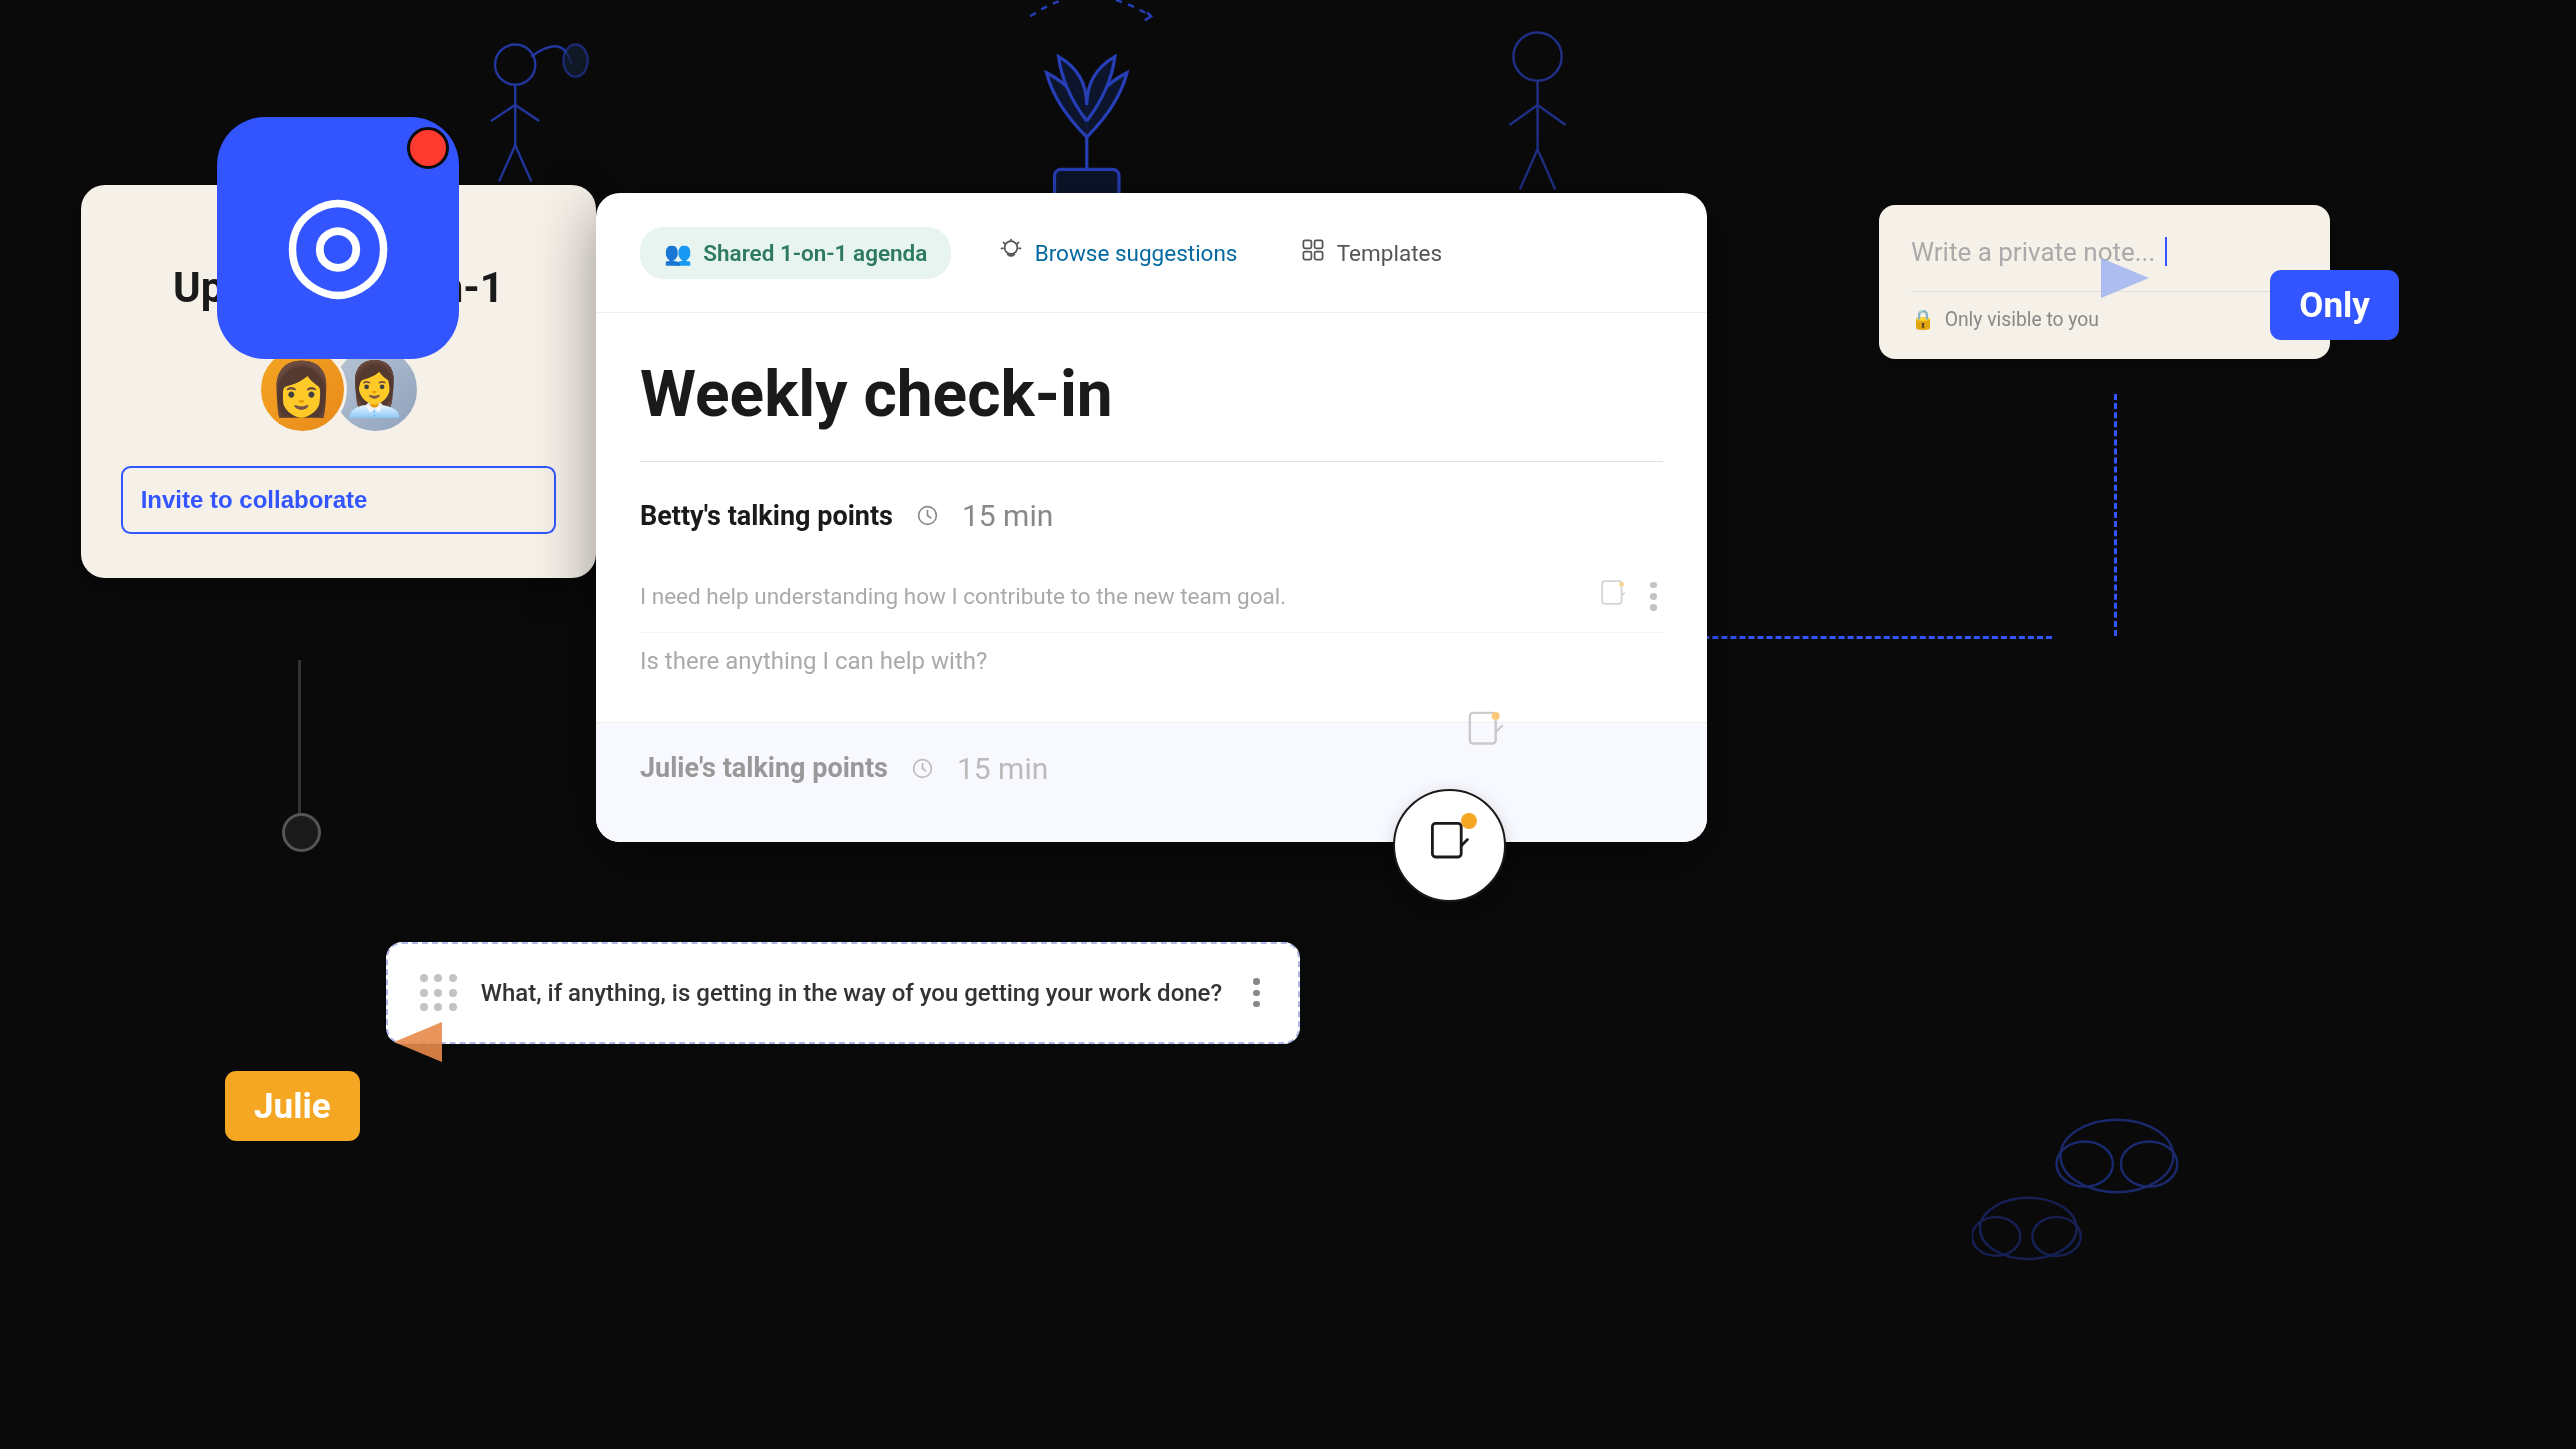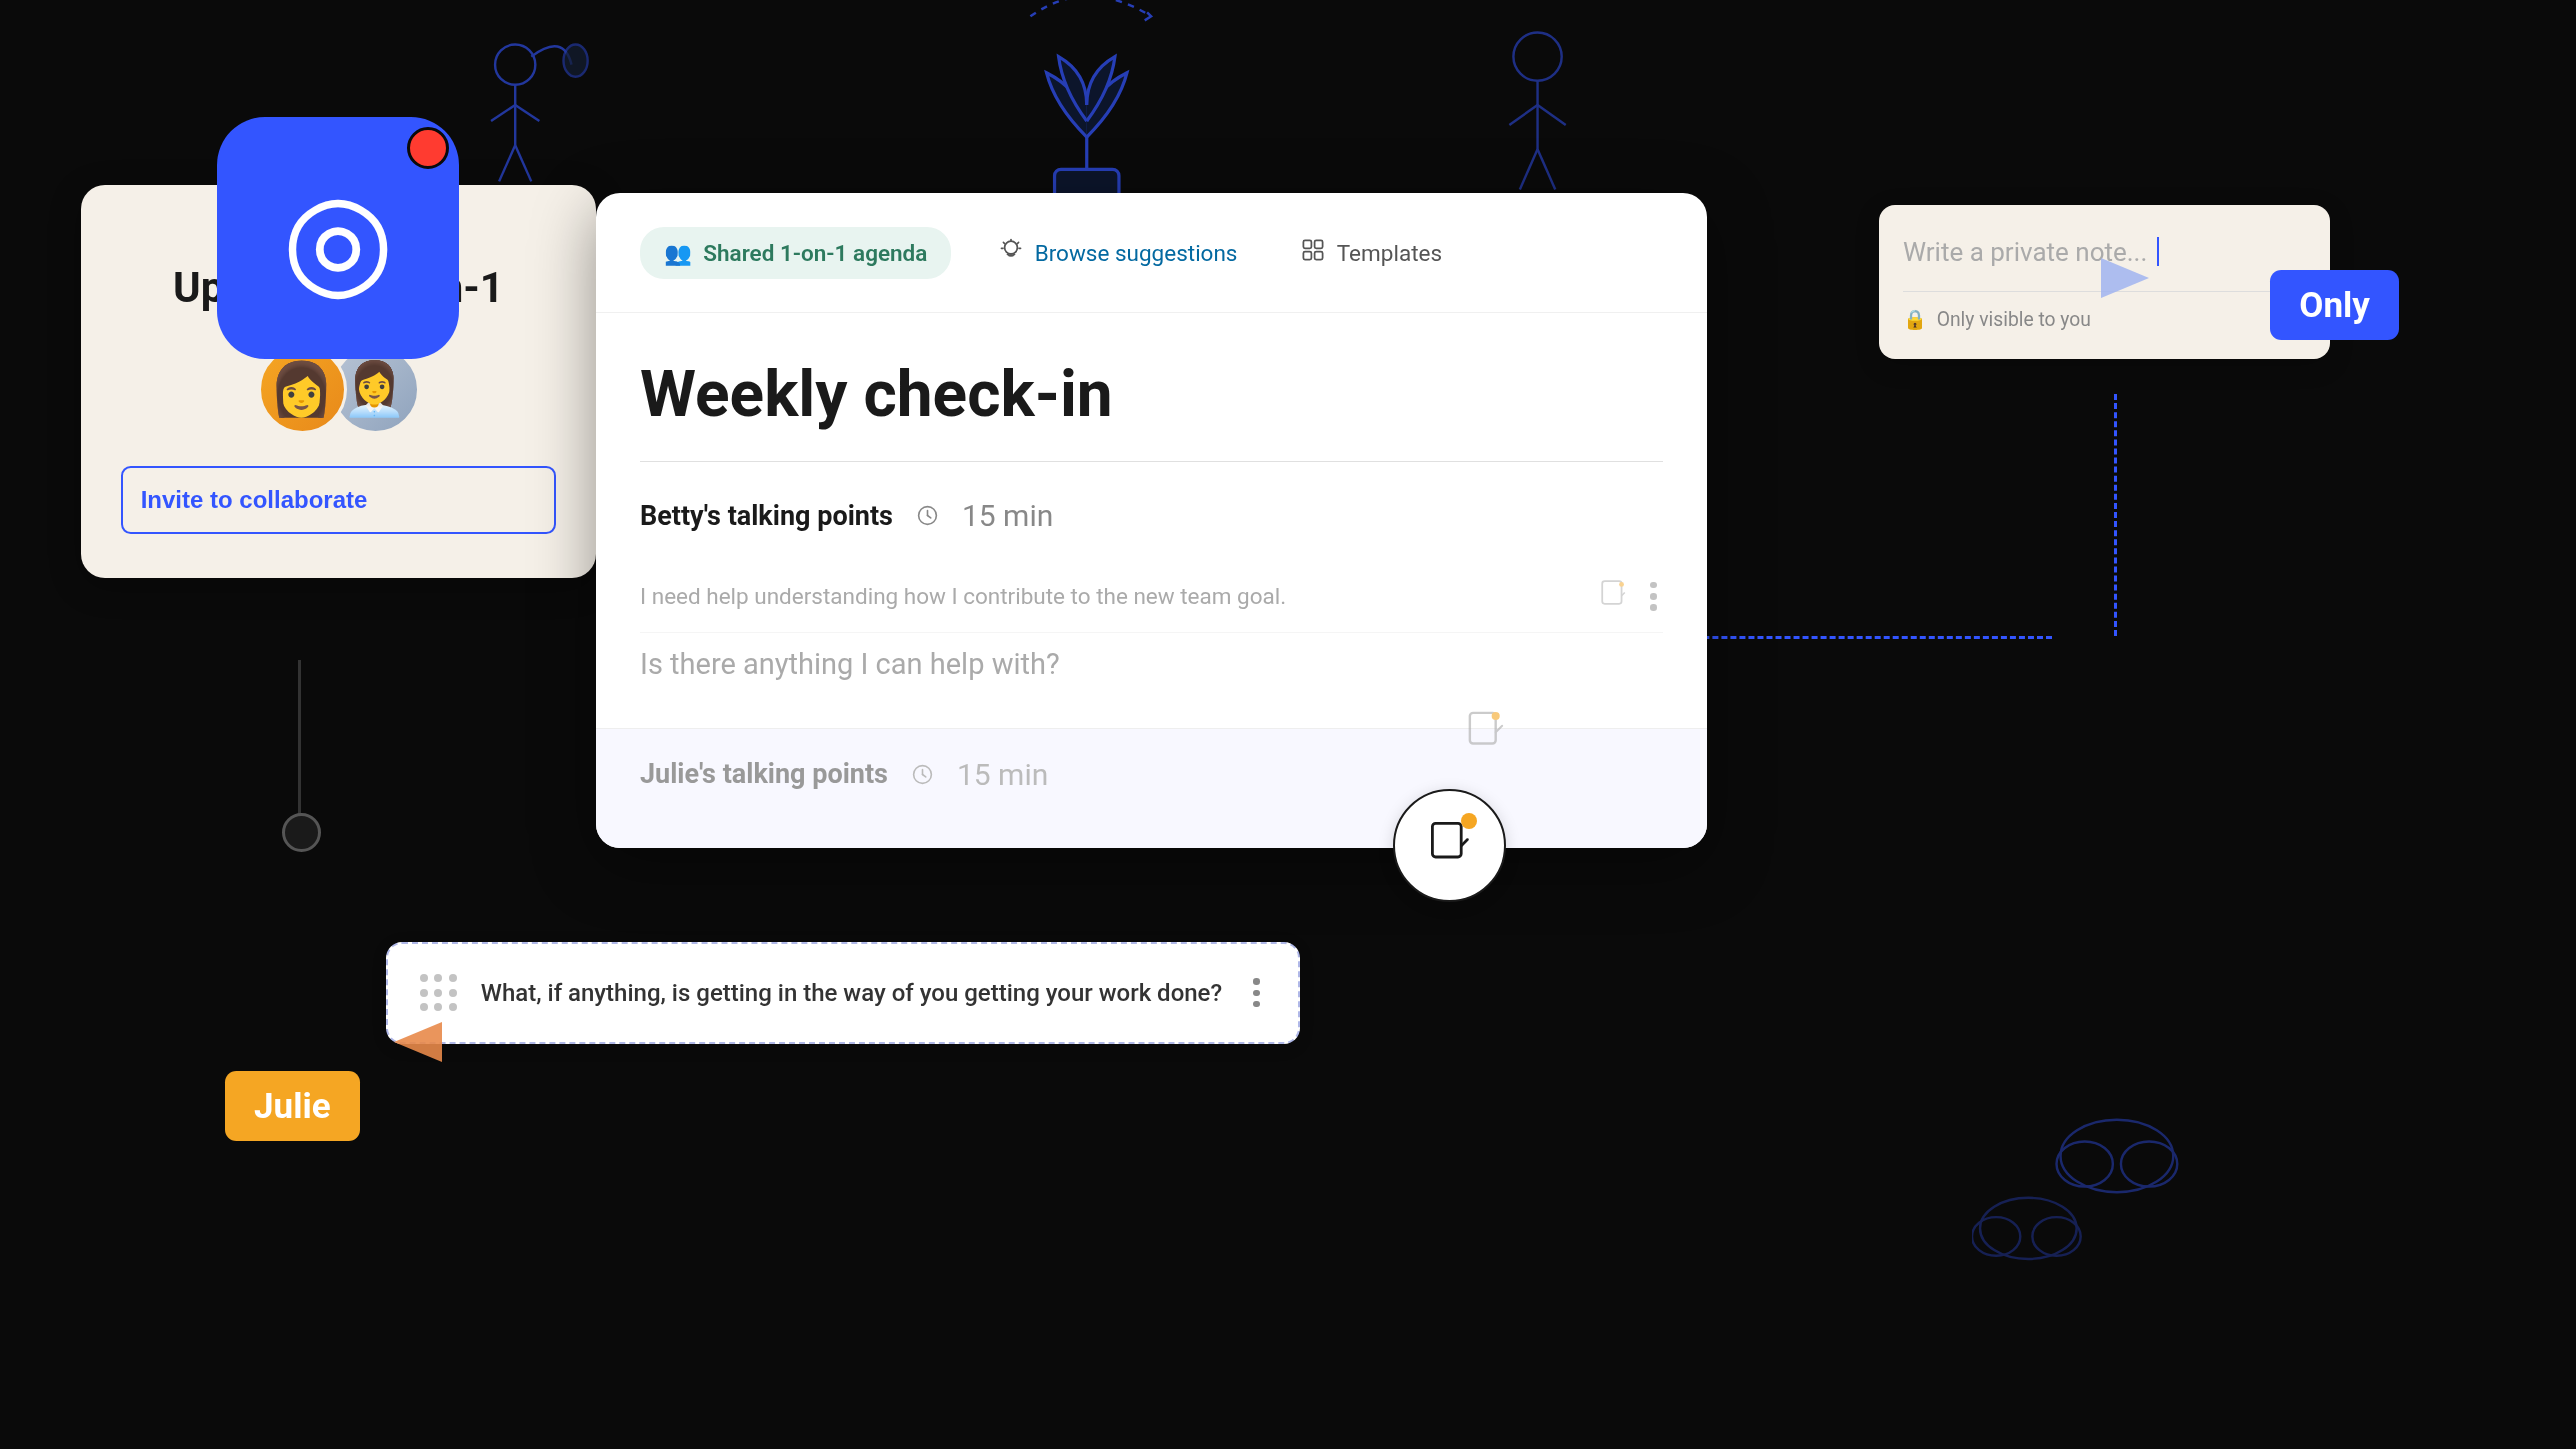--- a/index.html
+++ b/index.html
@@ -242,21 +242,21 @@
     }
 
     
     .note-bubble {
       position: absolute;
       top: 205px;
       right: 246px;
       width: 451px;
       background: #f5f0e8;
       border-radius: 16px;
-      padding: 32px 24px 28px;
+      padding: 32px 32px 28px;
       z-index: 8;
       box-shadow: 0 6.4px 24px rgba(0,0,0,0.2);
     }
     .note-input {
       font-size: 26px;
       color: #999;
       margin-bottom: 24px;
       display: flex;
       align-items: flex-start;
       gap: 6.4px;
@@ -605,21 +605,21 @@
         </span>
         <div class="three-dots">
           <div class="dot"></div>
             <div class="dot"></div>
             <div class="dot"></div>
         </div>
       </div>
     </div>
 
     <div class="agenda-item">
-      <span style="color:#aaa; font-size:29px;">Is there anything I can help with?</span>
+      <span style="color:#aaa; font-size:24px;">Is there anything I can help with?</span>
     </div>
   </div>
 
   <div class="section-julies">
     <div class="section-header">
       <span class="section-title" style="color:#999;">Julie's talking points</span>
       <div class="time-badge">
         <svg width="21" height="21" viewBox="0 0 26 26" fill="none" xmlns="http://www.w3.org/2000/svg">
           <circle cx="13" cy="13" r="11" stroke="#bbb" stroke-width="2" fill="none"></circle>
           <line x1="13" y1="7" x2="13" y2="13" stroke="#bbb" stroke-width="2" stroke-linecap="round"></line>

